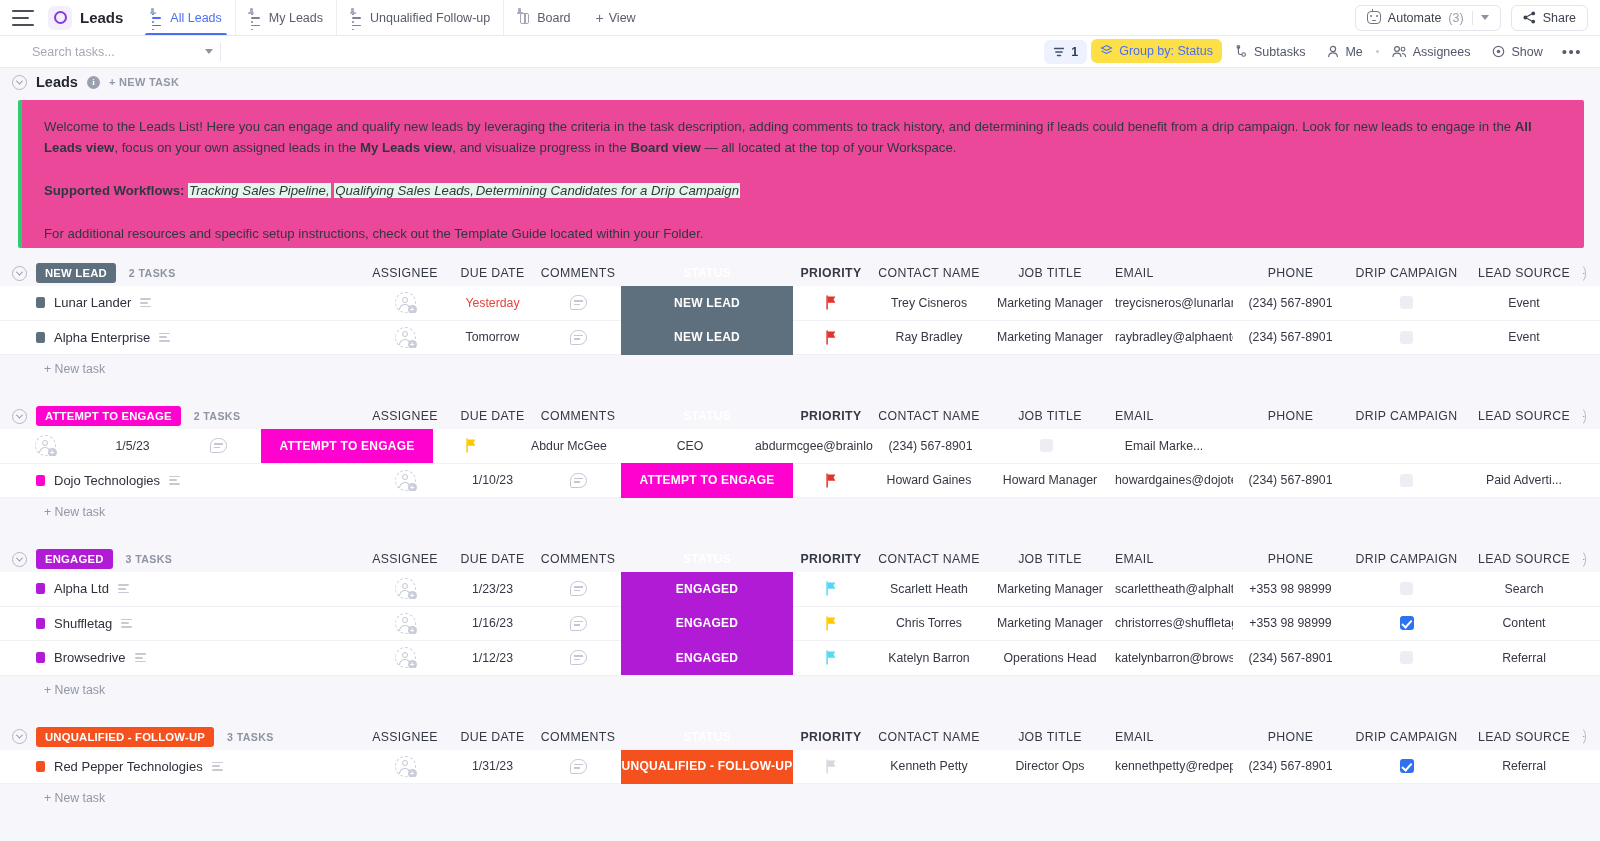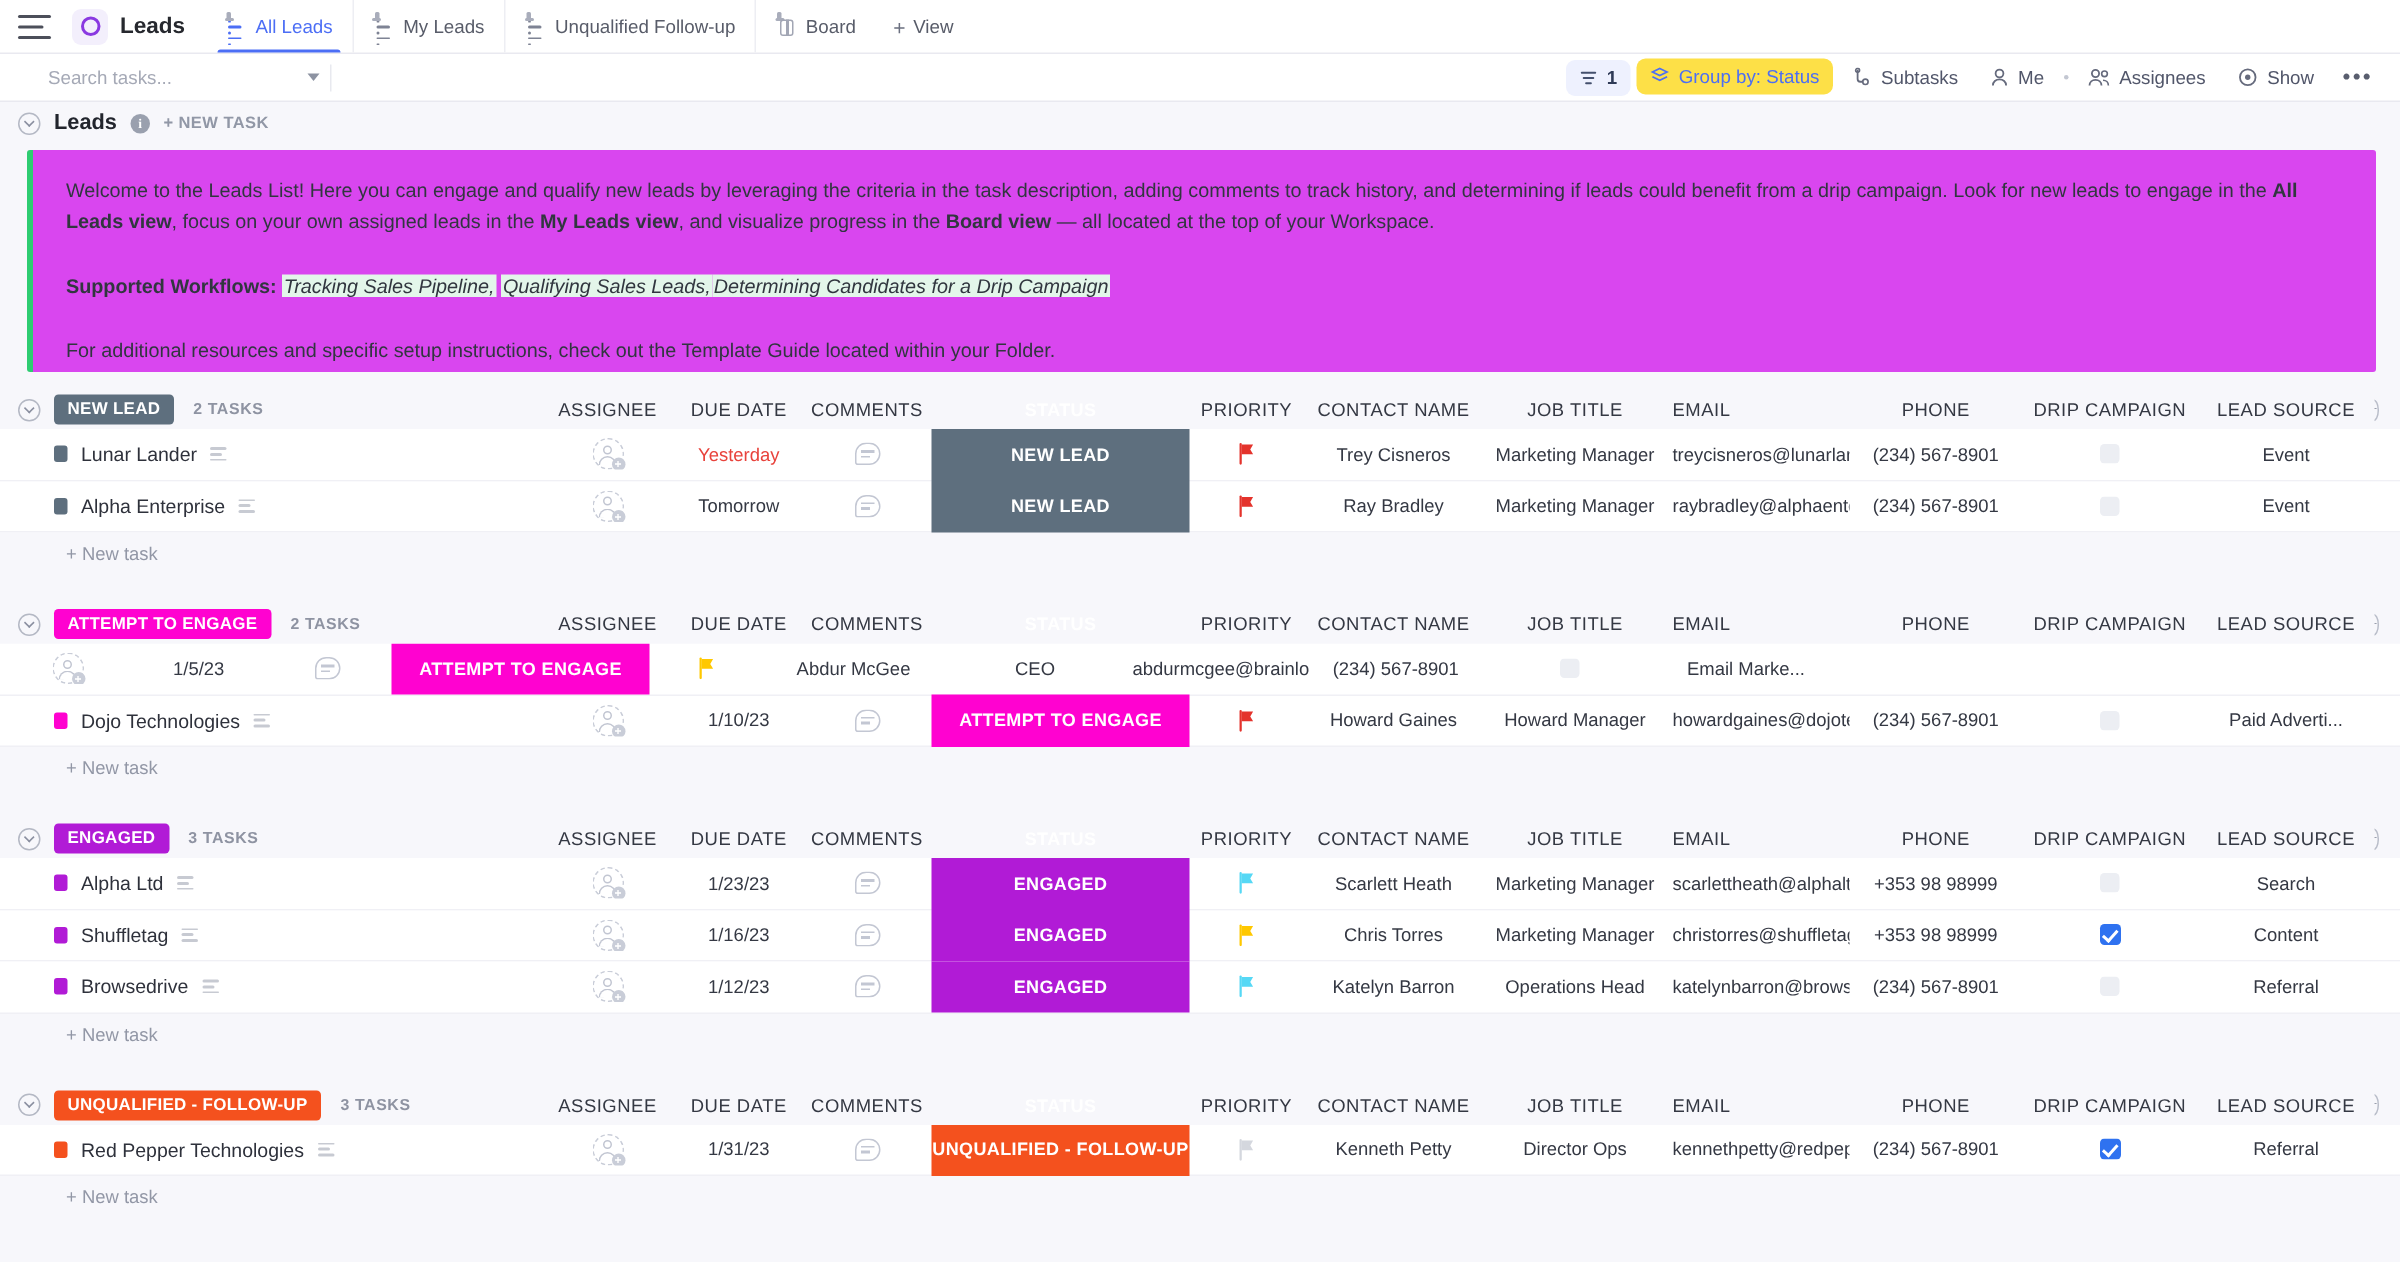--- a/index.html
+++ b/index.html
@@ -106,21 +106,21 @@
   .info-i {
     width: 13px; height: 13px; border-radius:50%; background:#9aa0ae; color:#fff;
     font-size: 9px; font-weight:700; display:flex; align-items:center; justify-content:center;
     font-family:"Liberation Serif", serif;
   }
   .new-task-link { font-size: 11px; font-weight:700; color:#9197a6; letter-spacing: .3px; cursor:pointer; }
 
   
   .banner-wrap { padding: 4px 16px 0 18px; }
   .banner {
-    background: #d946ef; border-left: 4px solid #2ecc71; border-radius: 2px;
+    background: #ec4899; border-left: 4px solid #2ecc71; border-radius: 2px;
     padding: 16px 22px 18px 22px; font-size: 13.2px; line-height: 21px; color: #31363f;
     height: 148px; overflow: hidden;
   }
   .banner p { margin-bottom: 0; }
   .banner .gap { height: 22px; }
   .banner b { font-weight: 700; }
   .banner .hl { background:#e3f6ea; font-style: italic; padding: 0 1px; }
 
   
   .table-area { margin-top: 12px; }
@@ -141,21 +141,21 @@
     text-transform: uppercase; white-space:nowrap; overflow:hidden;
   }
 
   .trow { display:flex; align-items:center; height: 34.5px; background:#fff; border-bottom: 1px solid #f0f0f5; }
   .c { flex: 0 0 auto; display:flex; align-items:center; justify-content:center; font-size: 12.3px; color:#343843; overflow:hidden; white-space:nowrap;}
   .c-name { flex: 0 0 360px; justify-content:flex-start; padding-left: 36px; gap: 9px;}
   .c-assignee { flex: 0 0 90px; }
   .c-due { flex: 0 0 85px; }
   .c-comments { flex: 0 0 86px; }
   .c-status { flex: 0 0 172px; height: 34.5px; color:#fff; font-size: 12px; font-weight:700; letter-spacing:.25px; }
-  .c-priority { flex: 0 0 76px; }
+  .c-priority { flex: 0 0 76px; font-weight: bold; }
   .c-contact { flex: 0 0 120px; }
   .c-job { flex: 0 0 122px; }
   .c-email { flex: 0 0 122px; justify-content:flex-start; padding-left: 4px;}
   .c-phone { flex: 0 0 115px; }
   .c-drip { flex: 0 0 117px; }
   .c-lead { flex: 0 0 118px; }
   .c-add { flex: 1 1 auto; justify-content:flex-end; padding-right: 14px;}
 
   .sq { width: 9px; height: 11px; border-radius: 2px; flex:0 0 9px; }
   .task-name { font-size: 13px; color:#2e313b; }
@@ -239,20 +239,44 @@
         <span class="vicon board">
           <span class="pin"></span>
           <span class="bd"></span>
         </span>
         <span>Board</span>
       </div>
     </div>
   <div class="add-view">
     <span class="plusg">+</span>
     <span>View</span>
+  </div>
+  <div class="topbar-right">
+    <div class="pill">
+      <span class="bot-icon">
+          <i class="eye l"></i>
+          <i class="eye r"></i>
+          <i class="mo"></i>
+        </span>
+      <span>Automate</span>
+      <span class="cnt">(3)</span>
+      <span class="divider"></span>
+      <span class="chev"></span>
+    </div>
+    <div class="pill">
+      <span class="share-icon">
+        <svg width="13" height="13" viewBox="0 0 14 14">
+          <circle cx="11" cy="2.6" r="2" fill="#3c414e"></circle>
+          <circle cx="11" cy="11.4" r="2" fill="#3c414e"></circle>
+          <circle cx="2.6" cy="7" r="2.1" fill="#3c414e"></circle>
+          <path d="M4.4 6 9.4 3.3M4.4 8l5 2.7" stroke="#3c414e" stroke-width="1.2" fill="none"></path>
+        </svg>
+      </span>
+      <span>Share</span>
+    </div>
   </div>
 </div>
 
 <div class="toolbar2">
   <div class="search-wrap">
     <svg width="13" height="13" viewBox="0 0 14 14">
         <circle cx="5.8" cy="5.8" r="4.3" stroke="#4b4f5c" stroke-width="1.5" fill="none"></circle>
         <path d="M9.2 9.2 12.6 12.6" stroke="#4b4f5c" stroke-width="1.6" stroke-linecap="round"></path>
       </svg>
     <input class="s-in" placeholder="Search tasks..." style="">

